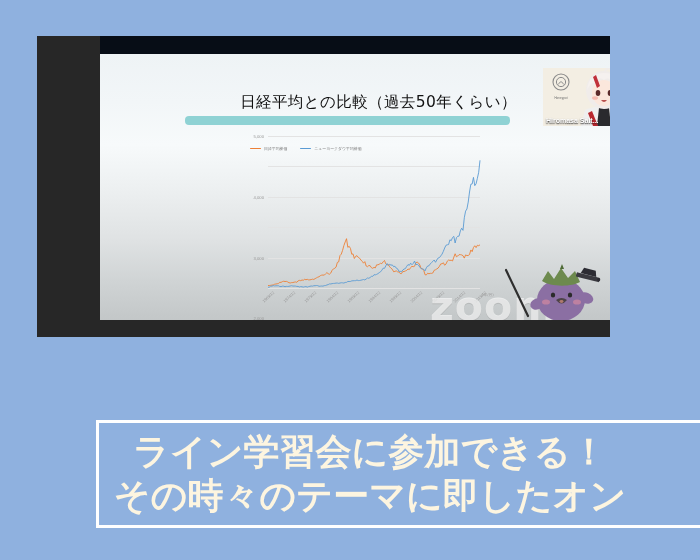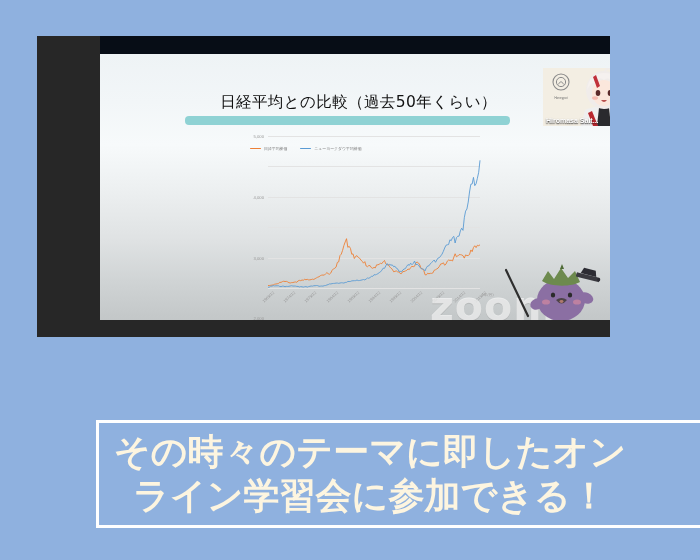--- a/index.html
+++ b/index.html
@@ -64,20 +64,21 @@
     left: 0;
     top: 38px;
     width: 517px;
     text-align: center;
     font-size: 15.5px;
     color: #111111;
     letter-spacing: 0.4px;
     white-space: nowrap;
     z-index: 3;
     font-family: "DejaVu Sans", "Liberation Sans", sans-serif;
+    padding-left: 20px;
   }
   #title-underline {
     position: absolute;
     left: 85px;
     top: 62px;
     width: 325px;
     height: 9px;
     background: #8fd2d4;
     border-radius: 4px;
     z-index: 2;
@@ -412,15 +413,15 @@
       <span id="honeypot-badge-label">Honeypot</span>
     </div>
 
     <div id="participant-name">Hiromasa Sait...</div>
   </div>
 
 </div>
 
 <div id="caption-box"></div>
 <div id="caption-text">
+  <span class="caption-line">ライン学習会に参加できる！</span>
   <span class="caption-line">その時々のテーマに即したオン</span>
-  <span class="caption-line">ライン学習会に参加できる！</span>
 </div>
 
 </body></html>

